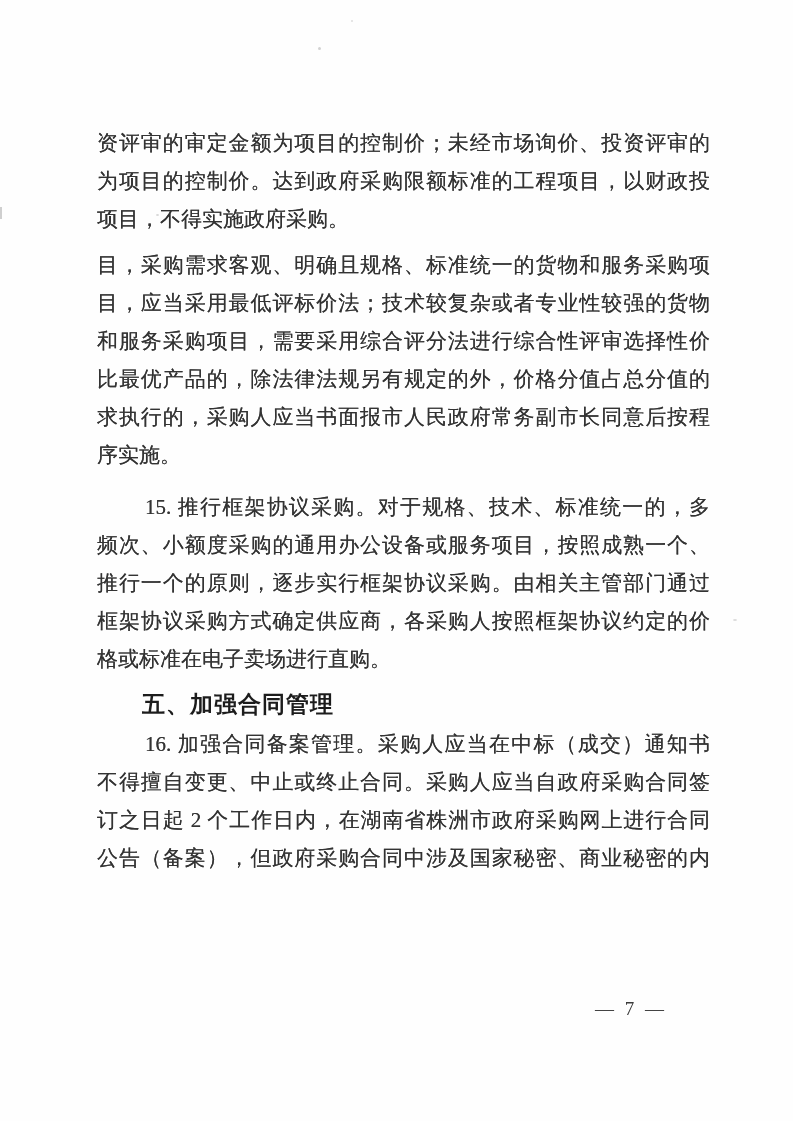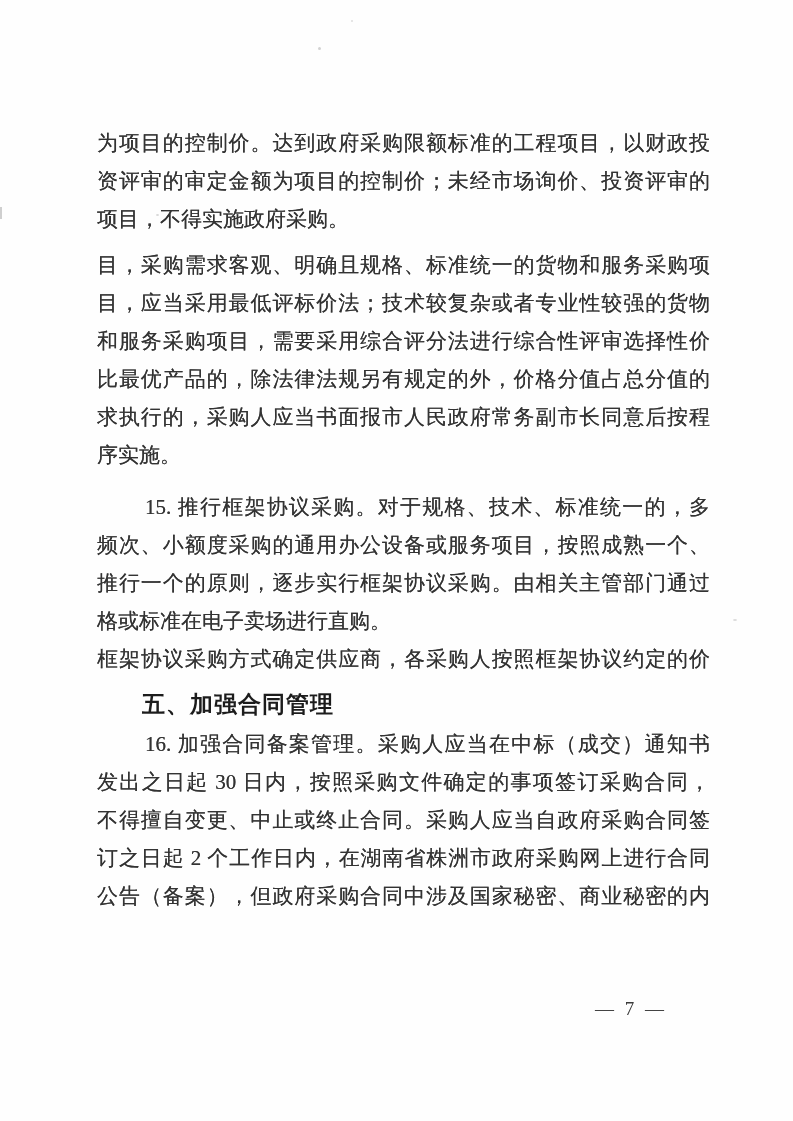--- a/index.html
+++ b/index.html
@@ -82,47 +82,46 @@
 
   <div class="speckle sp1"></div>
   <div class="speckle sp2"></div>
   <div class="speckle sp3"></div>
   <div class="speckle sp4"></div>
   <div class="speckle sp5"></div>
 
   <div class="textblock">
 
     <div class="para">
+      <span class="line fill">资评审的审定金额为项目的控制价；未经市场询价、投资评审的</span>
       <span class="line fill">为项目的控制价。达到政府采购限额标准的工程项目，以财政投</span>
-      <span class="line fill">资评审的审定金额为项目的控制价；未经市场询价、投资评审的</span>
       <span class="line">项目，不得实施政府采购。</span>
     </div>
 
     <div class="para para-14">
       <span class="line fill">目，采购需求客观、明确且规格、标准统一的货物和服务采购项</span>
       <span class="line fill">目，应当采用最低评标价法；技术较复杂或者专业性较强的货物</span>
       <span class="line fill">和服务采购项目，需要采用综合评分法进行综合性评审选择性价</span>
       <span class="line fill">比最优产品的，除法律法规另有规定的外，价格分值占总分值的</span>
       <span class="line fill">求执行的，采购人应当书面报市人民政府常务副市长同意后按程</span>
       <span class="line">序实施。</span>
     </div>
 
     <div class="para para-15">
       <span class="line fill first">15. 推行框架协议采购。对于规格、技术、标准统一的，多</span>
       <span class="line fill">频次、小额度采购的通用办公设备或服务项目，按照成熟一个、</span>
       <span class="line fill">推行一个的原则，逐步实行框架协议采购。由相关主管部门通过</span>
+      <span class="line fill">框架协议采购方式确定供应商，各采购人按照框架协议约定的价</span>
       <span class="line">格或标准在电子卖场进行直购。</span>
-      <span class="line fill">框架协议采购方式确定供应商，各采购人按照框架协议约定的价</span>
     </div>
 
     <span class="heading">五、加强合同管理</span>
 
     <div class="para para-16">
       <span class="line fill first">16. 加强合同备案管理。采购人应当在中标（成交）通知书</span>
-      <span class="line fill">发出之日起 30 日内，按照采购文件确定的事项签订采购合同，</span>
       <span class="line fill">不得擅自变更、中止或终止合同。采购人应当自政府采购合同签</span>
       <span class="line fill">订之日起 2 个工作日内，在湖南省株洲市政府采购网上进行合同</span>
       <span class="line fill">公告（备案），但政府采购合同中涉及国家秘密、商业秘密的内</span>
     </div>
 
   </div>
 
   <div class="page-number">— 7 —</div>
 
 </div>

